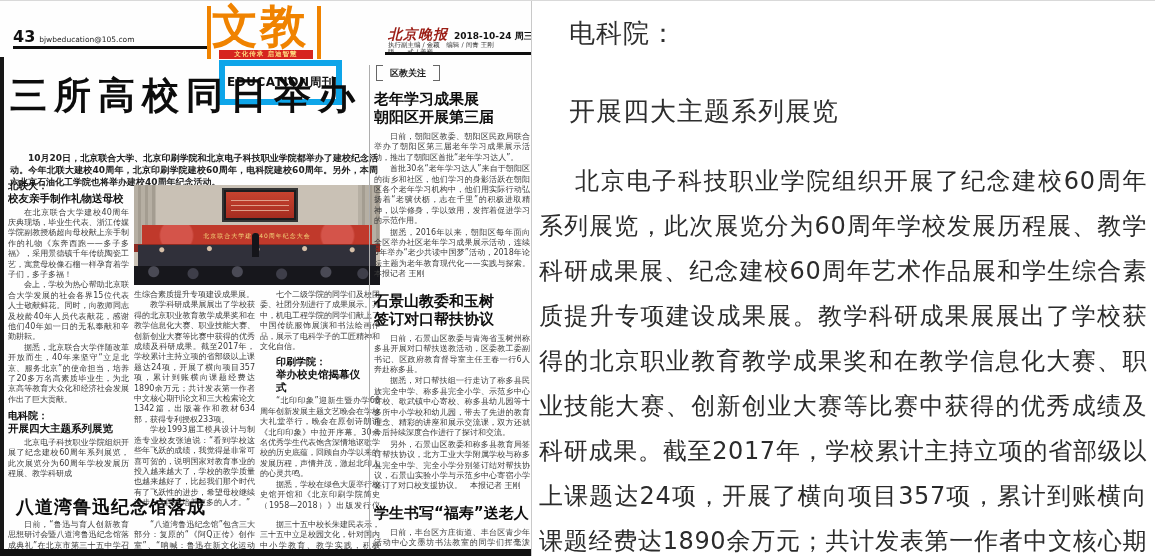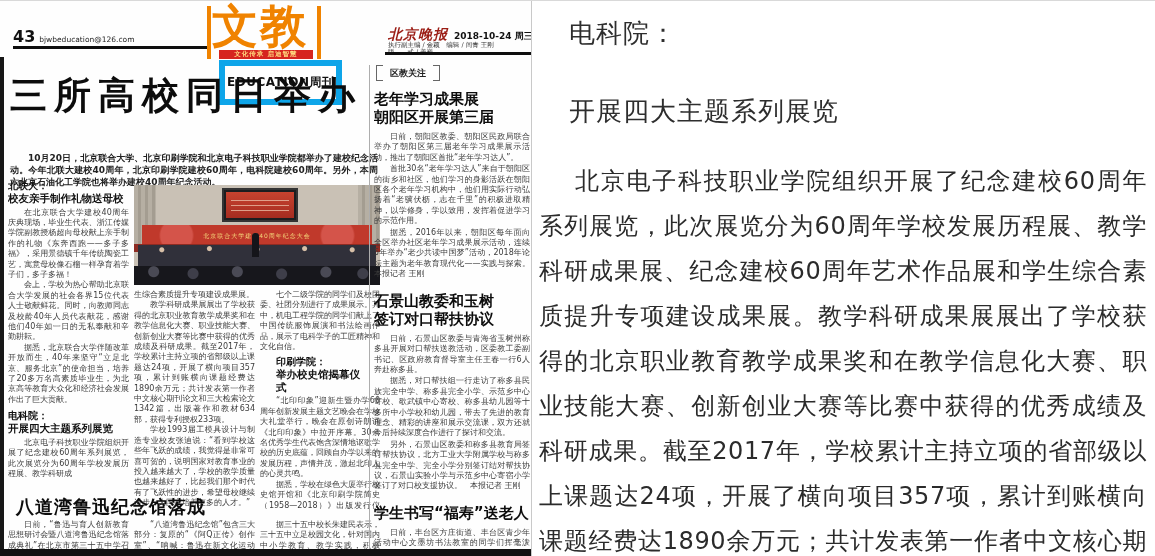--- a/index.html
+++ b/index.html
@@ -101,21 +101,21 @@
   #reader-subtitle{margin:42px 0 0 36px;font-size:26px;line-height:36px;color:#2e2e2e;letter-spacing:1px;font-weight:400}
   #reader-body{margin:30px 8px 0 6px;font-size:24px;line-height:45px;color:#2b2b2b;
     text-indent:36px;text-align:justify;letter-spacing:.6px}
 </style>
 </head>
 <body>
 
 <div id="paper" class="abs">
 
   <div id="pagemeta" class="abs">
-    <span class="num">43</span><span class="mail">bjwbeducation@126.com</span>
+    <span class="num">43</span><span class="mail">bjwbeducation@105.com</span>
   </div>
   <div id="rule-left" class="abs"></div>
   <div id="obar1" class="abs obar"></div>
   <div id="section-title" class="abs">文教</div>
   <div id="tagline" class="abs">文化传承 启迪智慧</div>
   <div id="weekly" class="abs">EDUCATION周刊</div>
   <div id="obar2" class="abs obar"></div>
   <div id="paperlogo" class="abs">
     <span class="logo">北京晚报</span><span class="date">2018-10-24 周三</span>
   </div>

